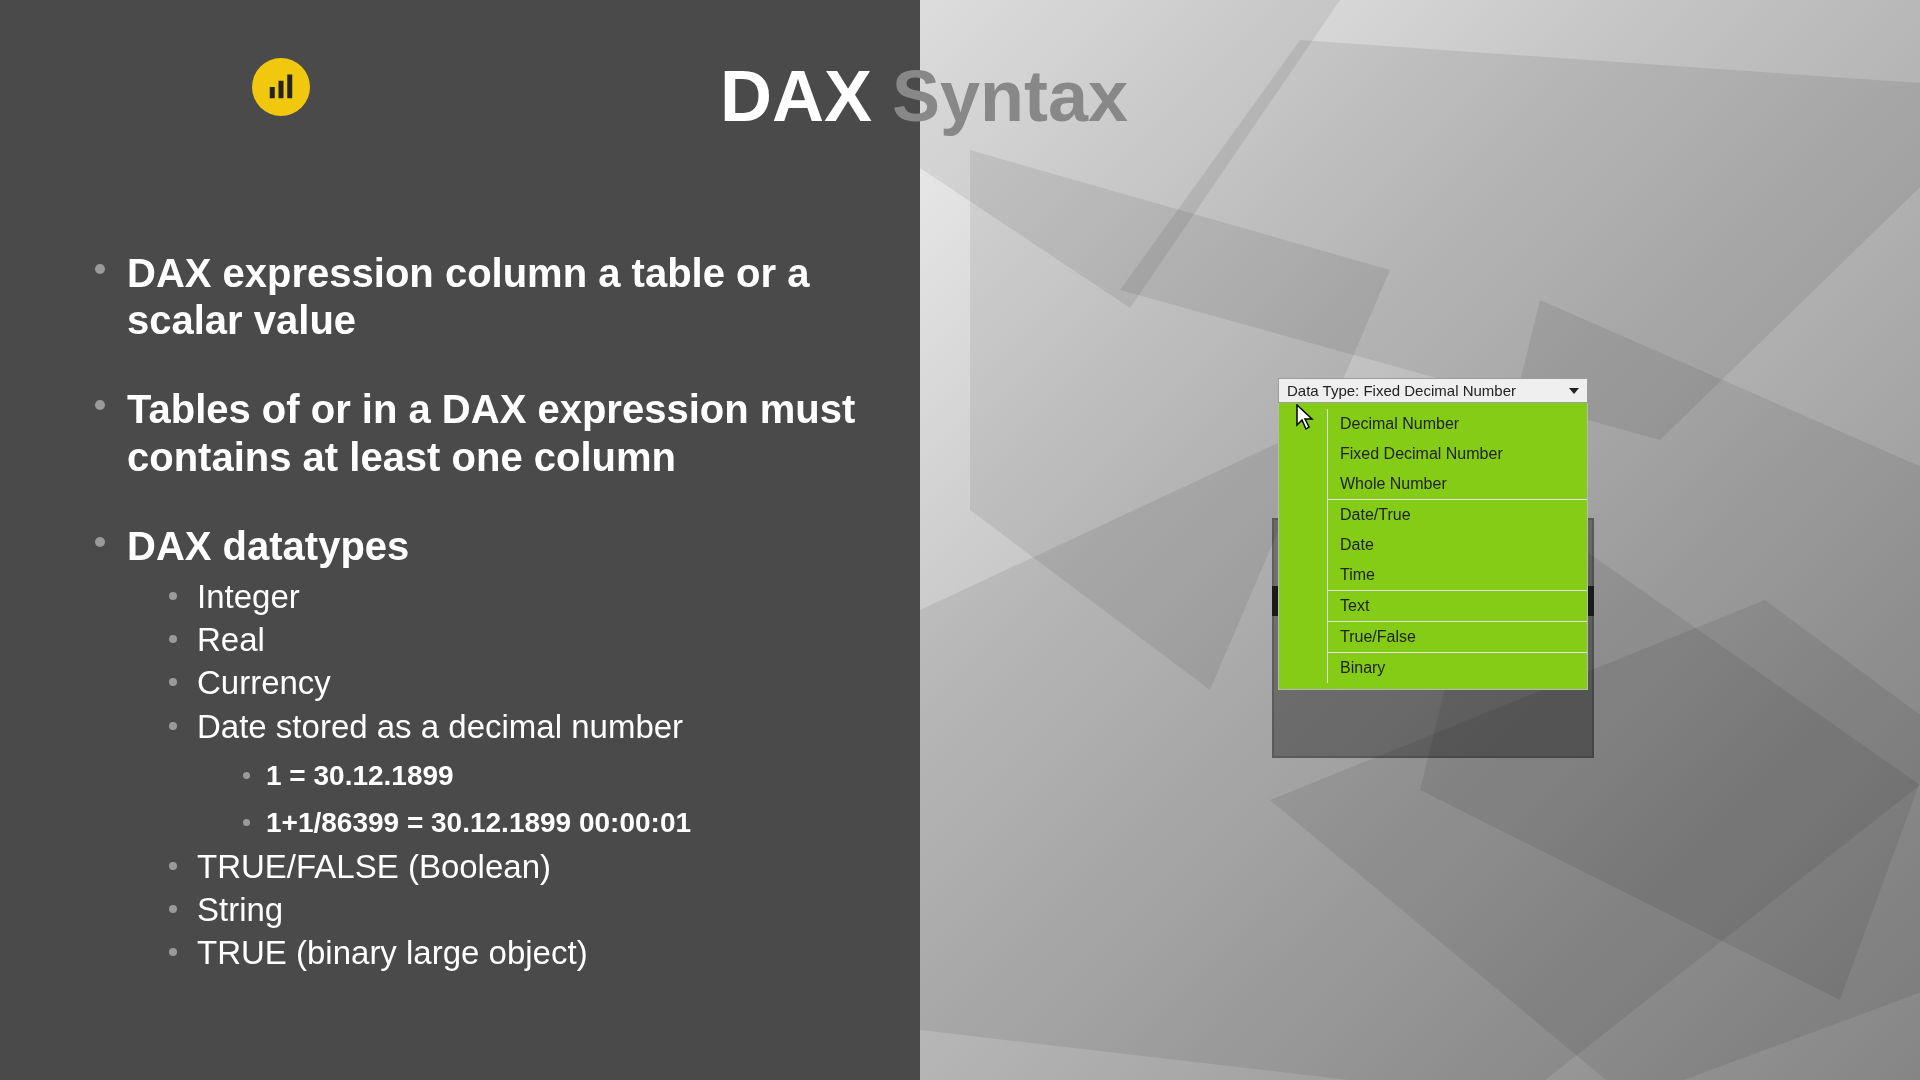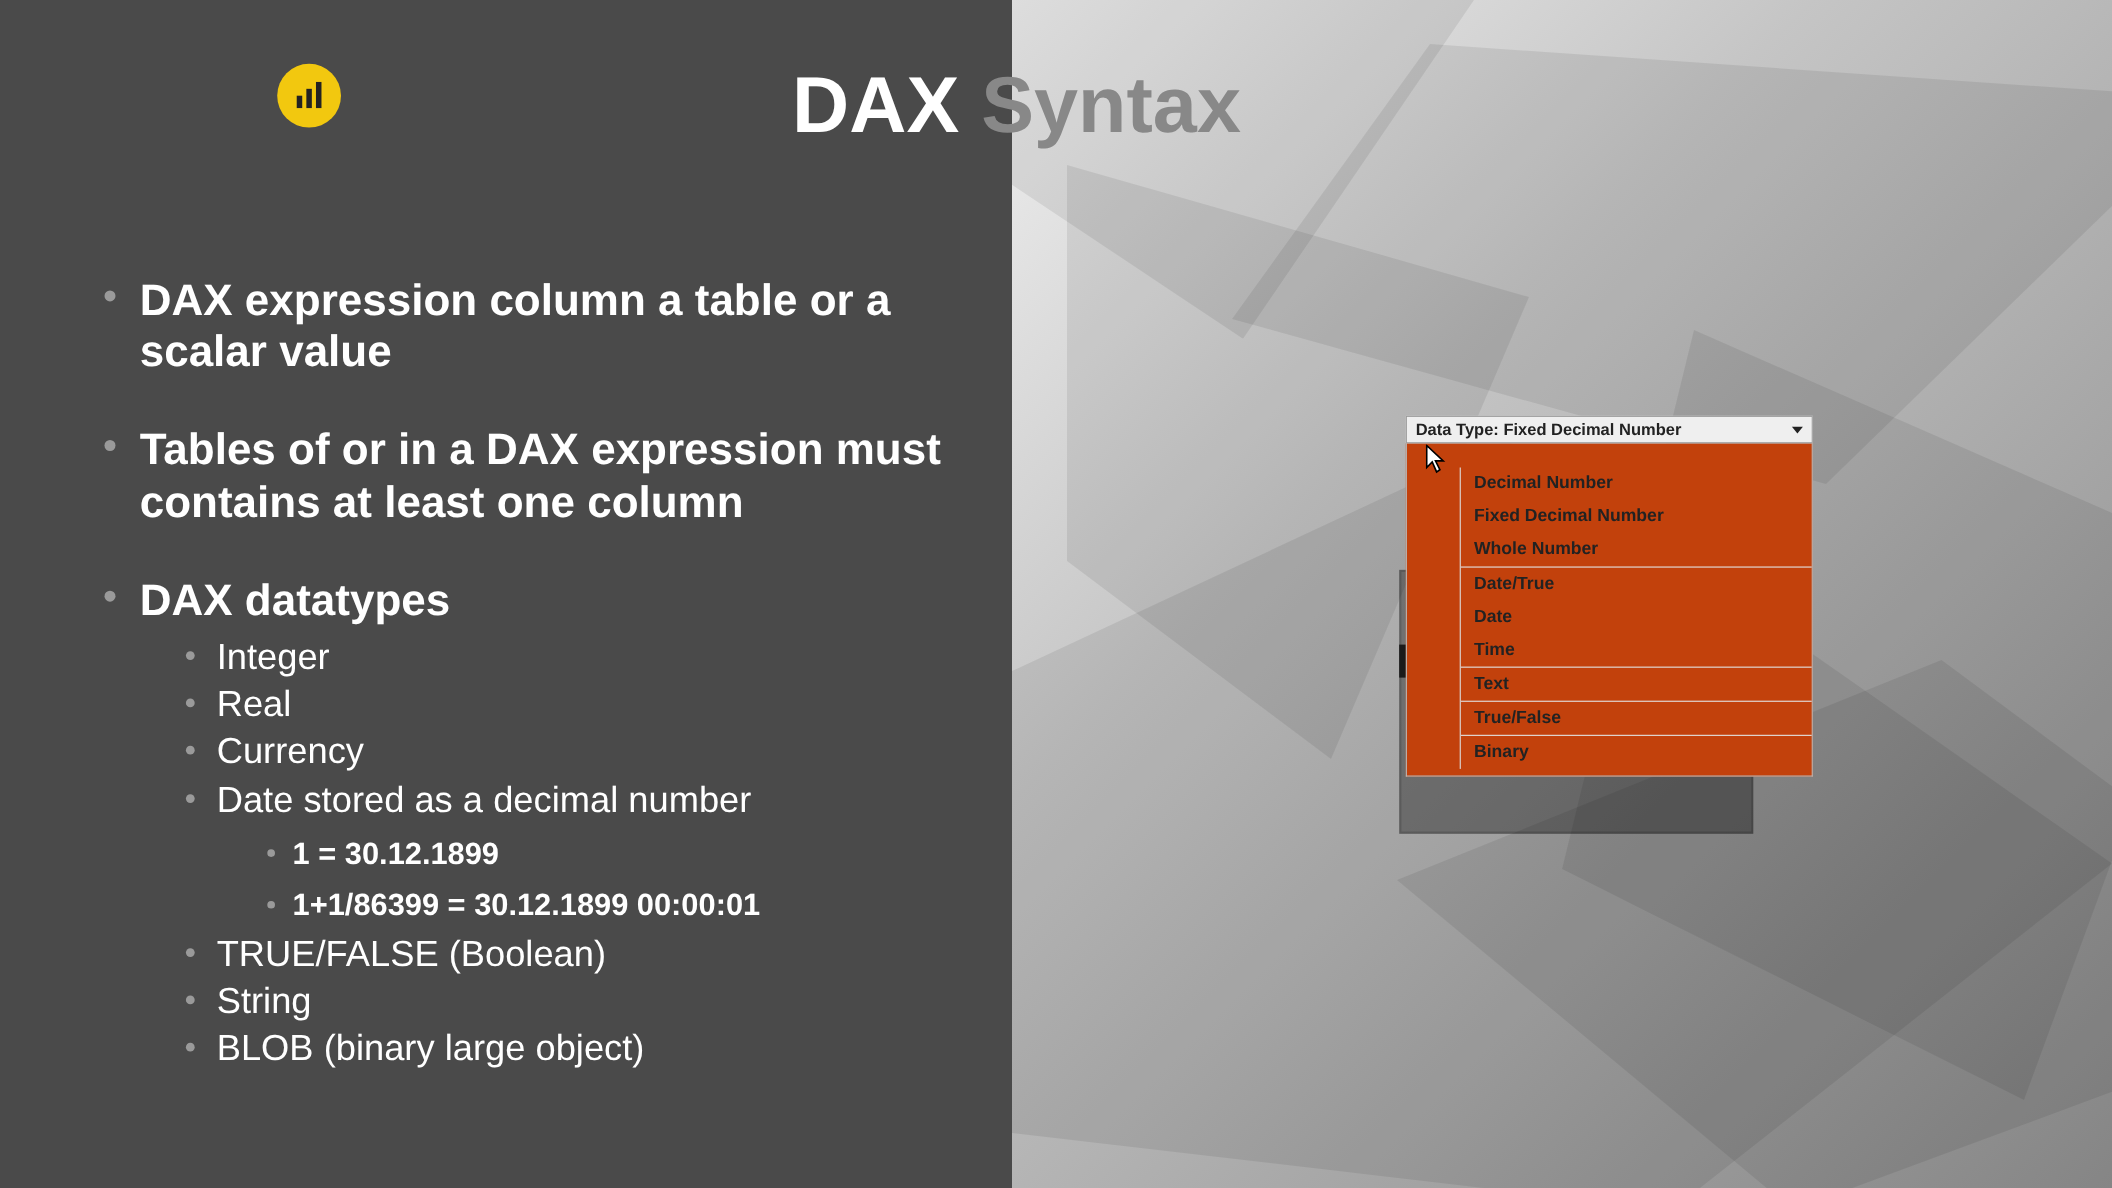--- a/index.html
+++ b/index.html
@@ -147,23 +147,22 @@
     font-weight: 700;
     line-height: 1.3;
     color:#fff;
   }
 
   
   .dropdown {
     position:absolute;
     left: 1278px;
     top: 378px;
-    width: 370px;
+    width: 310px;
     font-family: "Segoe UI", Arial, sans-serif;
-    font-weight: bold;
   }
   .dropdown-header {
     background:#efefef;
     border:1px solid #9c9c9c;
     padding: 3px 8px;
     font-size:15px;
     color:#222;
     display:flex;
     align-items:center;
     justify-content:space-between;
@@ -175,24 +174,24 @@
   }
   .dropdown .cursor {
     position:absolute;
     left: 18px;
     top: 26px;
     pointer-events:none;
   }
   .dropdown .cursor svg { width:20px; height:28px; }
 
   .dropdown-panel {
-    background:#c2410c;
+    background:#84cc16;
     border:1px solid #b8b8b8;
     border-top:none;
-    padding: 22px 0 6px 0;
+    padding: 6px 0 6px 0;
   }
   .dropdown-panel .spacer-col {
     width: 48px;
     flex: 0 0 48px;
   }
   .options-col {
     border-left:1px solid #ddd;
     flex:1;
   }
   .dropdown-panel-row { display:flex; }
@@ -297,21 +296,21 @@
       <div class="bullet-l2">
           <div class="dot"></div>
           <div class="txt">TRUE/FALSE (Boolean)</div>
         </div>
       <div class="bullet-l2">
           <div class="dot"></div>
           <div class="txt">String</div>
         </div>
       <div class="bullet-l2">
           <div class="dot"></div>
-          <div class="txt">BLOB (binary large object)</div>
+          <div class="txt">TRUE (binary large object)</div>
         </div>
     </div>
   </div>
 
   <div class="underlying-strip">
     <div class="bar"></div>
   </div>
 
   <div class="dropdown">
     <div class="dropdown-header">

